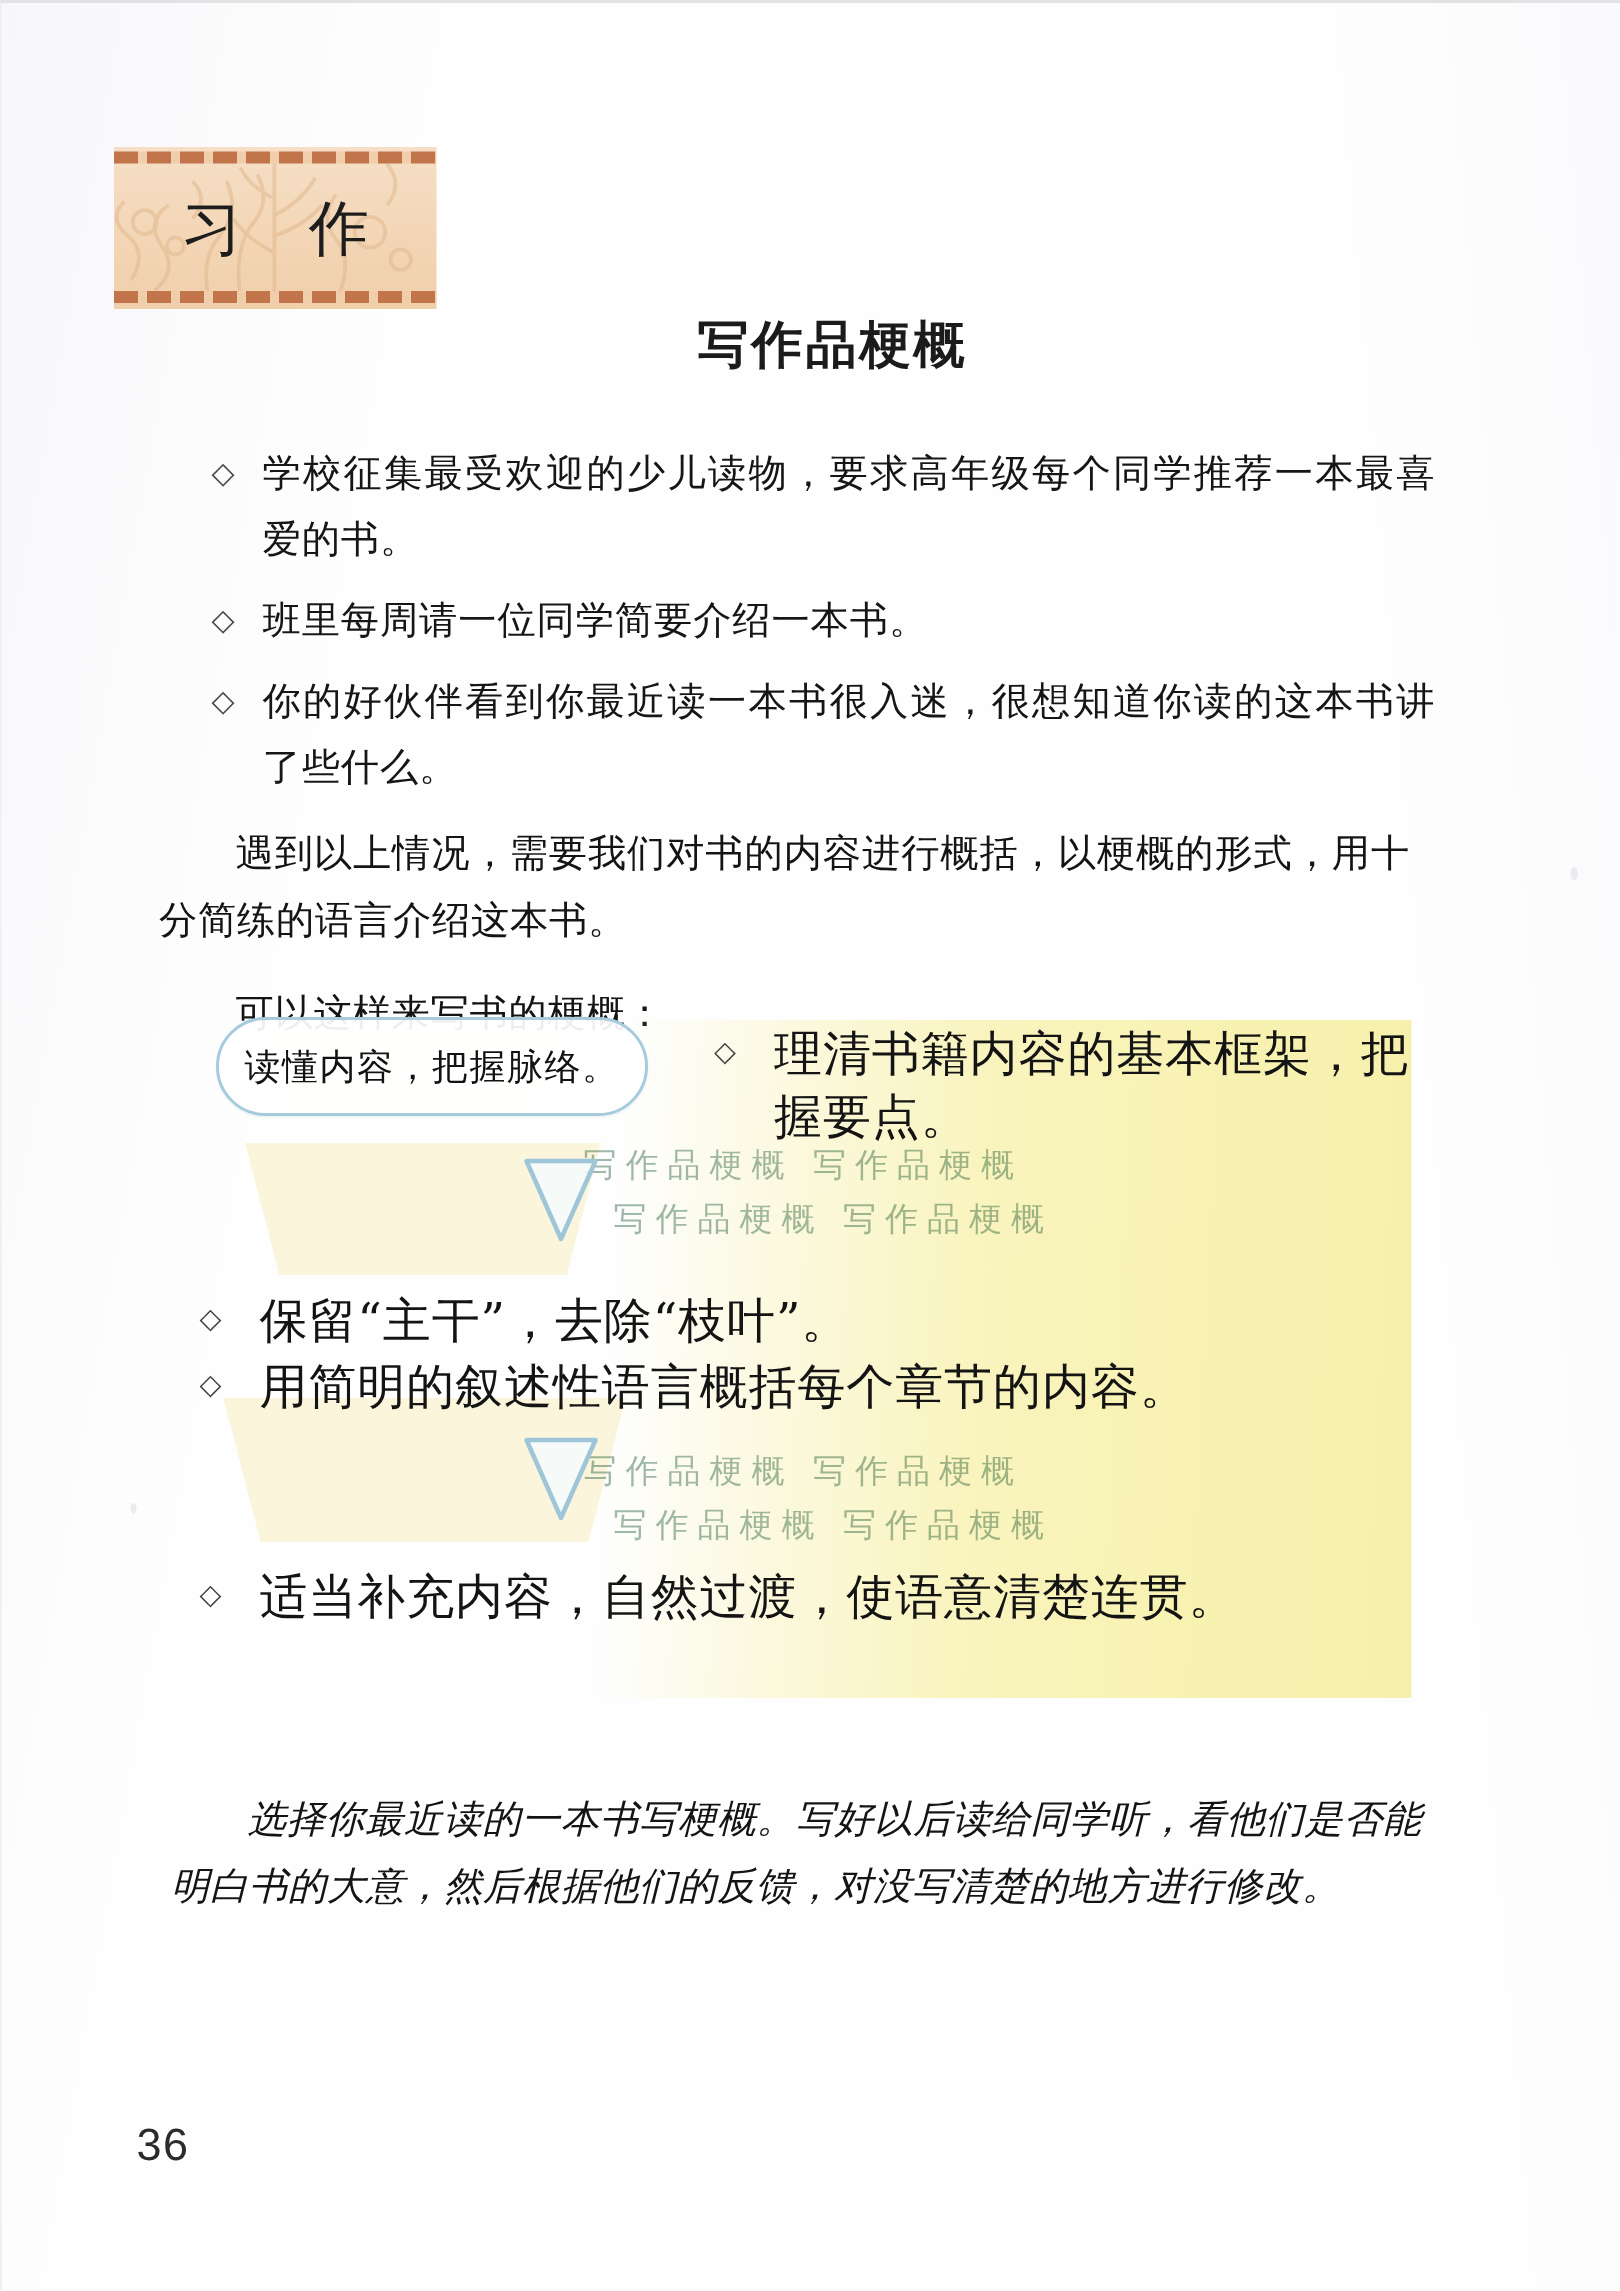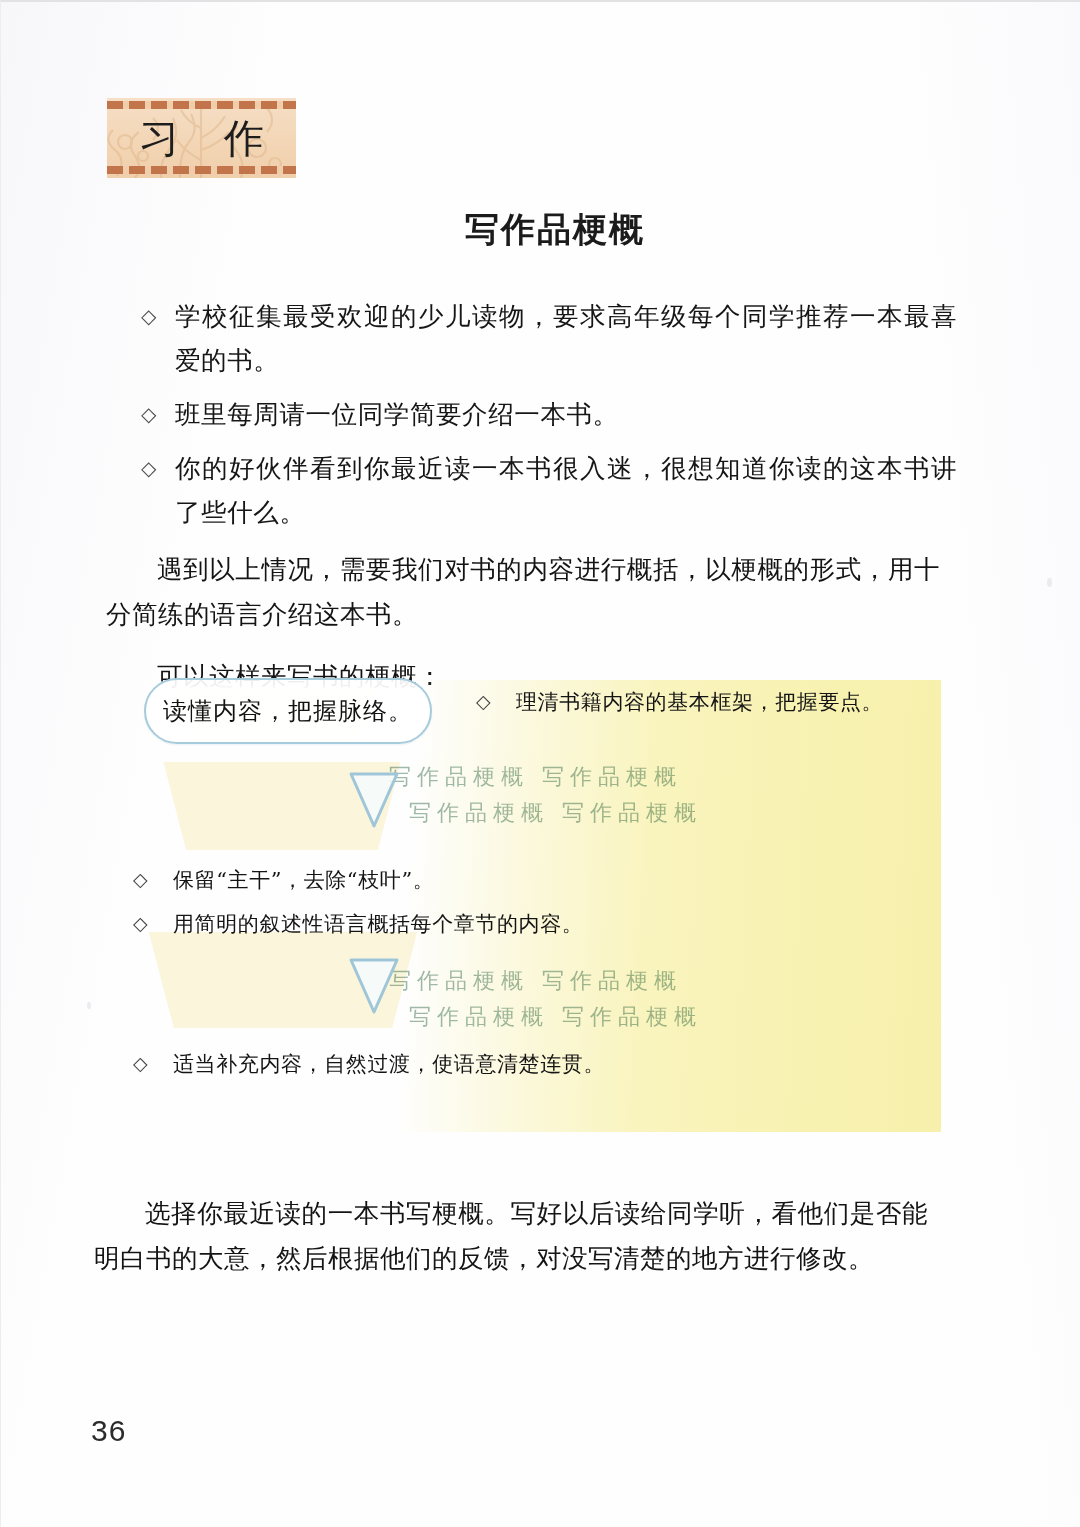--- a/index.html
+++ b/index.html
@@ -34,26 +34,27 @@
   .speck {
     position: absolute;
     background: #dcdce4;
     border-radius: 50%;
     opacity: .55;
   }
 
   
   .badge {
     position: absolute;
-    left: 106px;
+    left: 75px;
     top: 96px;
     width: 189px;
-    height: 80px;
+    height: 108px;
     background: linear-gradient(180deg, #f6dfc6 0%, #f3d6b6 55%, #f0cfab 100%);
     overflow: hidden;
+    padding-left: 26px;
   }
   .badge-swirls {
     position: absolute;
     inset: 0;
     opacity: .55;
   }
   .badge-bar {
     position: absolute;
     left: 0;
     width: 100%;
@@ -233,41 +234,42 @@
   .detail-diamond {
     flex: 0 0 auto;
     width: 40px;
     font-size: 19px;
     line-height: 42px;
     color: #3f3f3f;
   }
   .detail-text {
     flex: 1 1 auto;
     font-family: "DejaVu Serif", "Liberation Serif", serif;
-    font-size: 21px;
+    font-size: 32px;
     line-height: 42px;
     color: #141414;
     letter-spacing: .6px;
   }
 
   .arrow {
     position: absolute;
     width: 0;
     height: 0;
   }
   .arrow svg { display: block; }
   .arrow.a1 { left: 255px; top: 100px; }
   .arrow.a2 { left: 255px; top: 286px; }
 
   
   .closing {
     position: absolute;
-    left: 76px;
+    left: 96px;
     top: 1172px;
     width: 868px;
+    font-style: italic;
   }
 
   
   .page-number {
     position: absolute;
     left: 90px;
     top: 1412px;
     font-family: "Liberation Sans", "DejaVu Sans", sans-serif;
     font-size: 30px;
     color: #2b2b2b;

